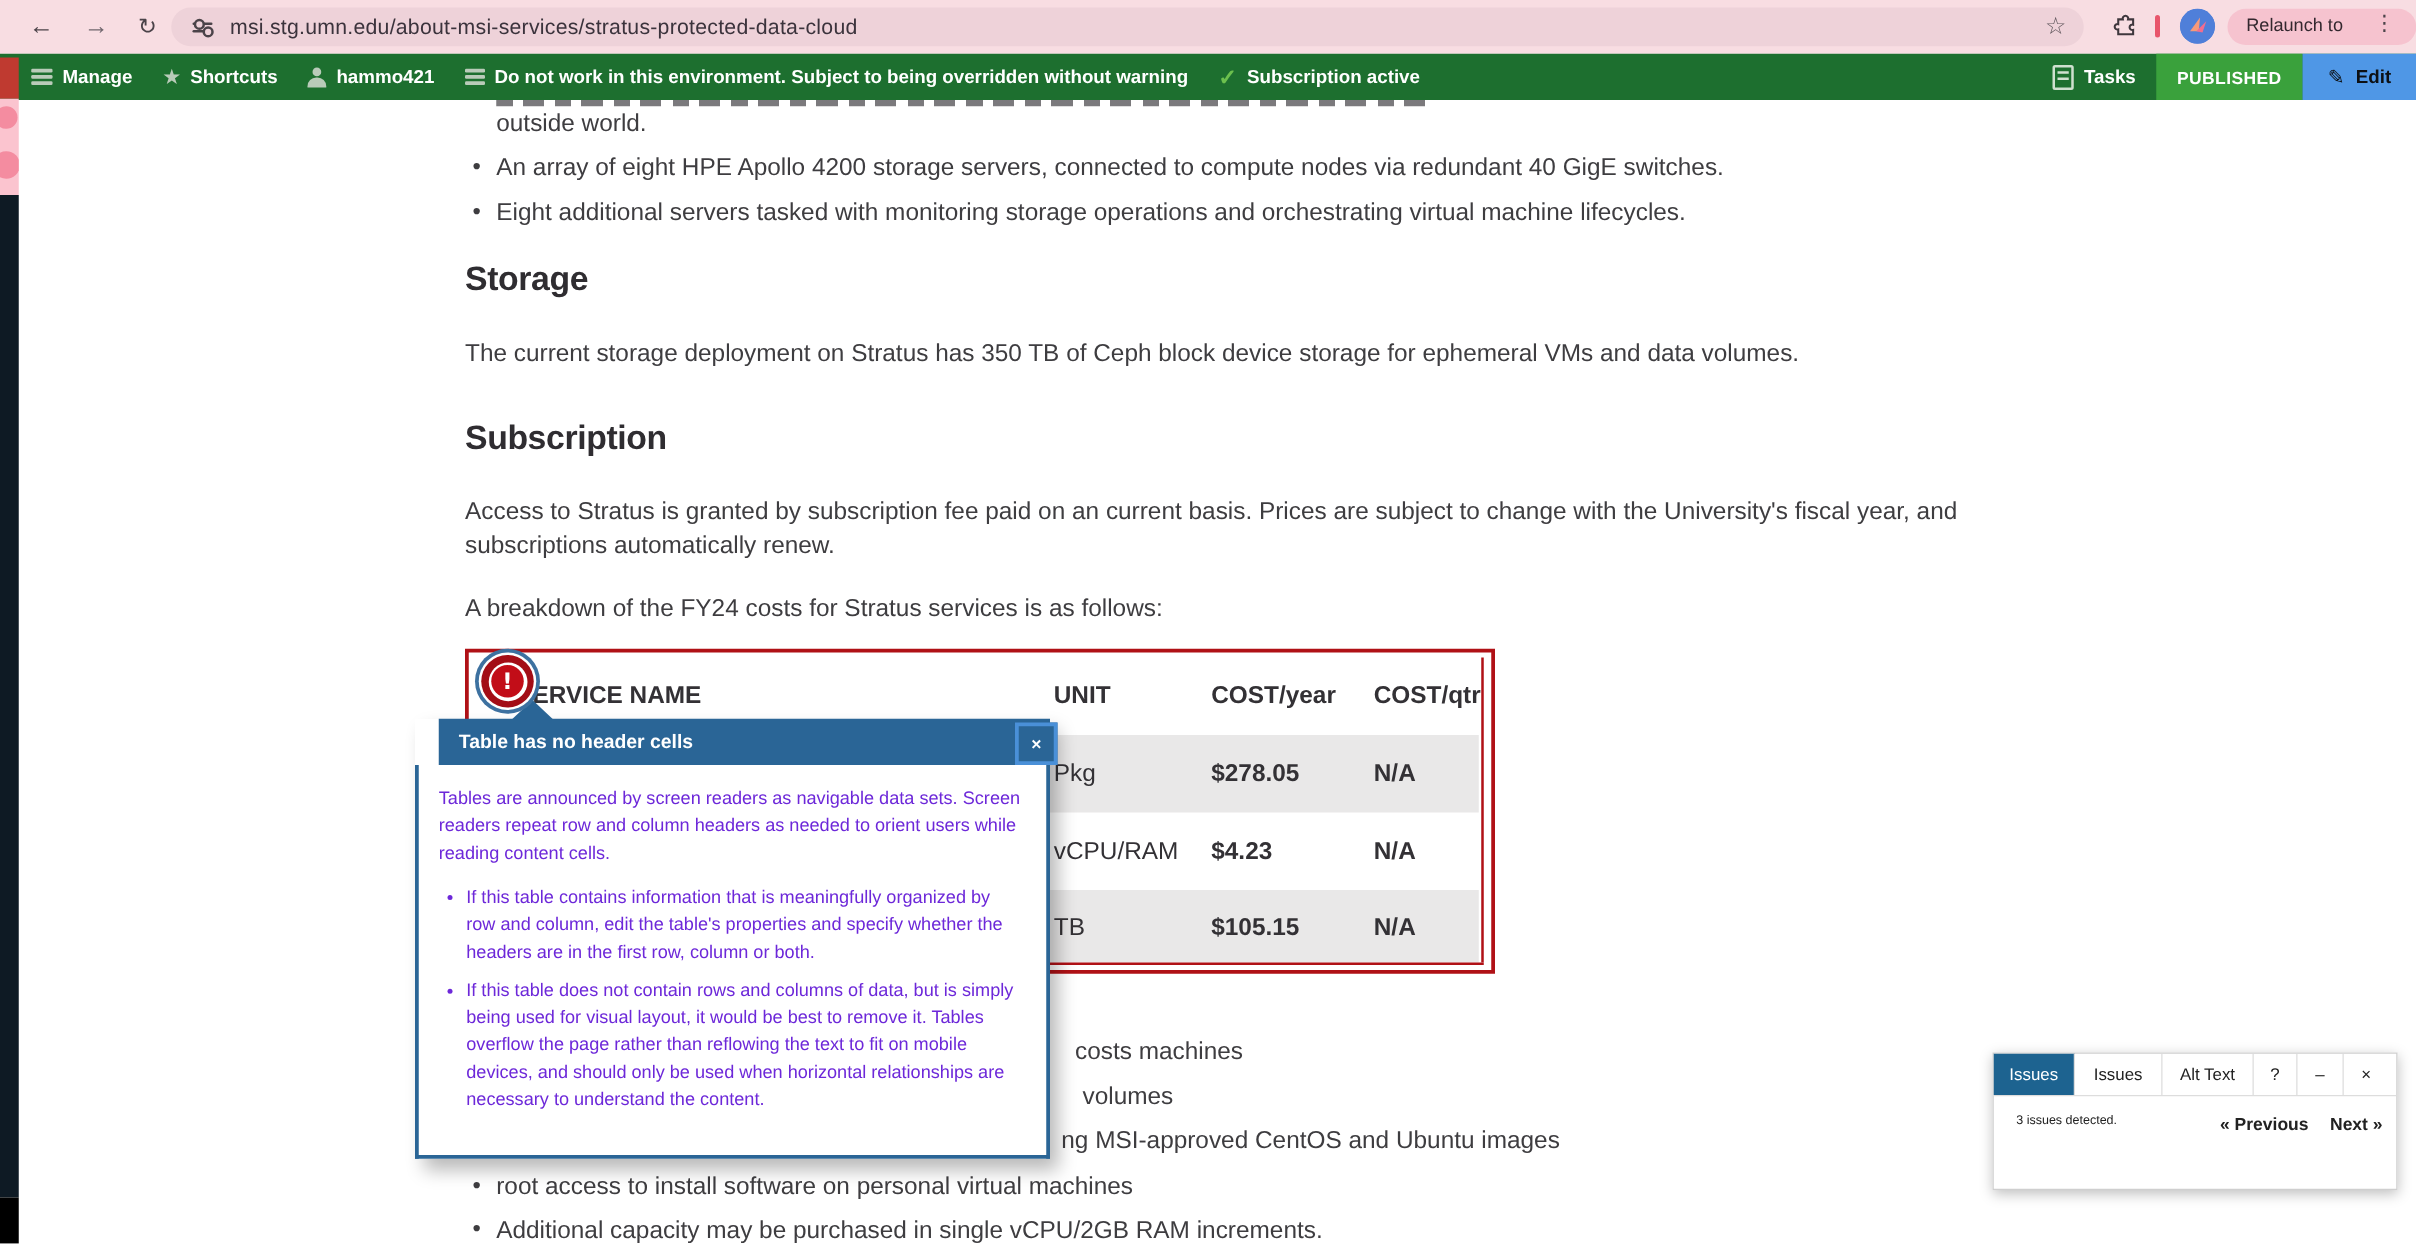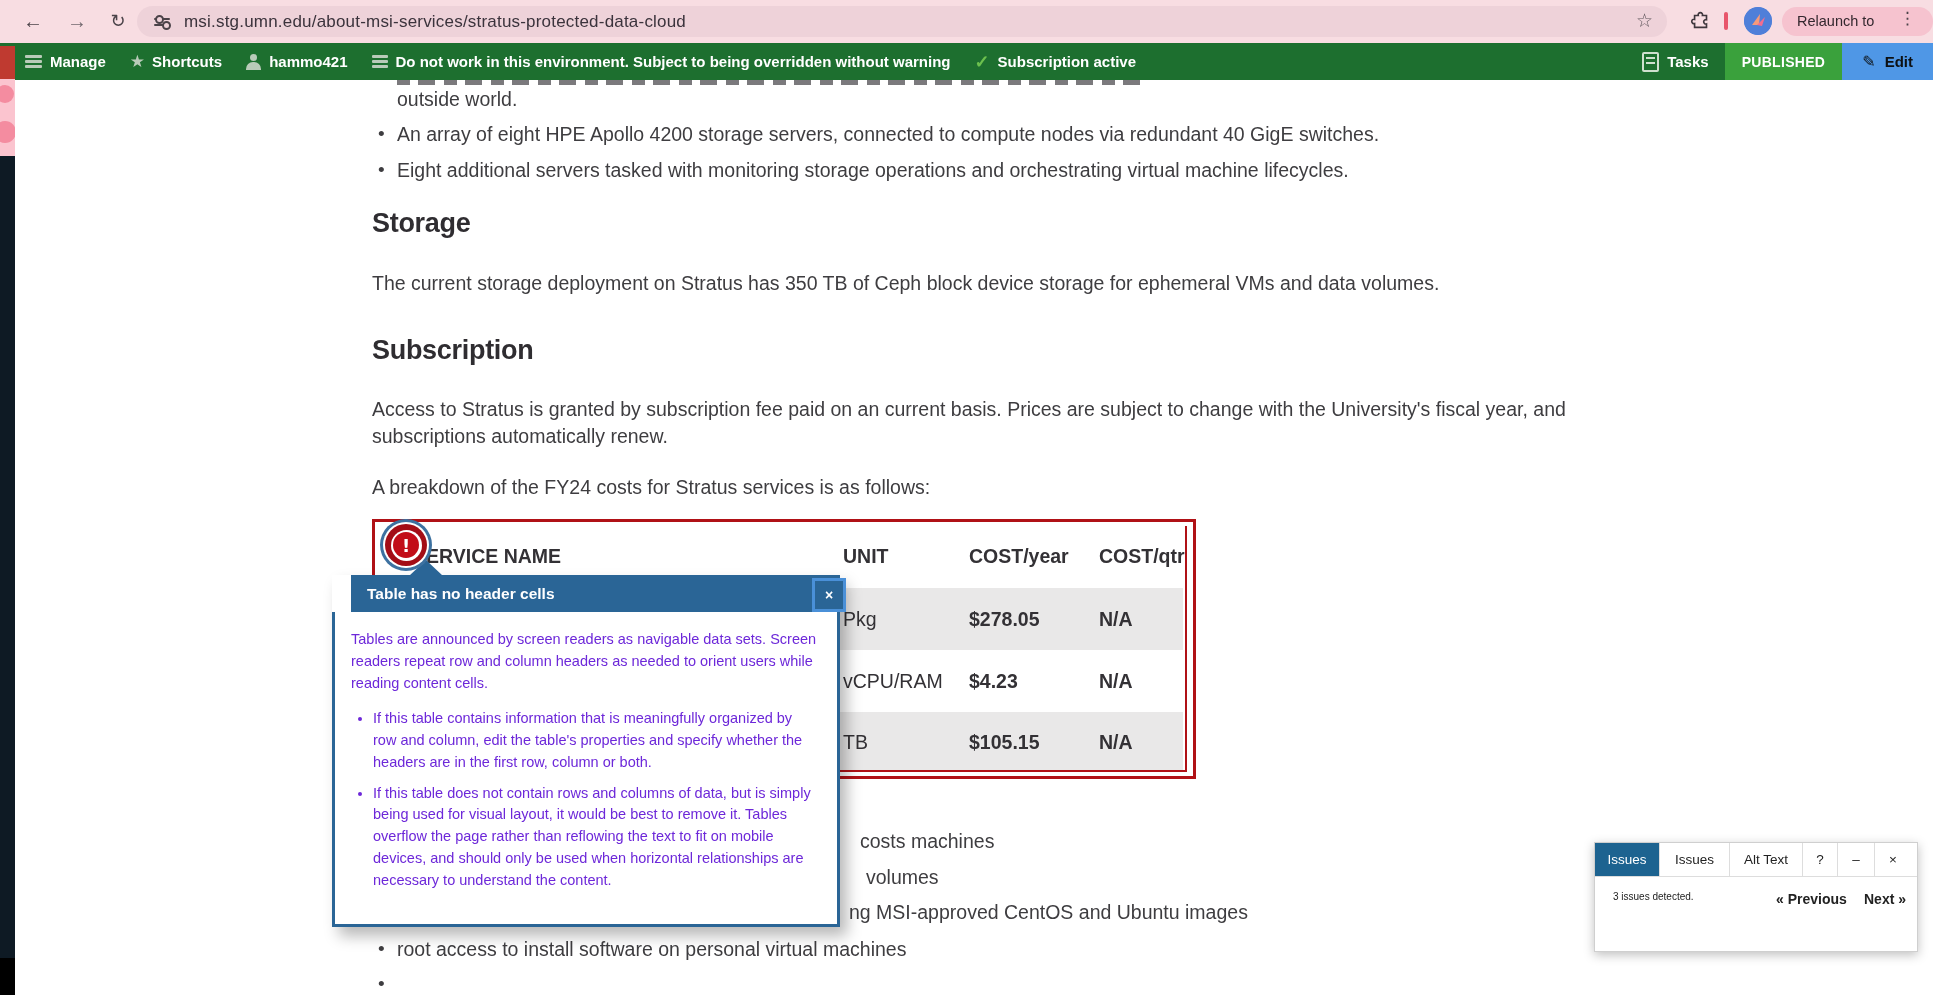--- a/index.html
+++ b/index.html
@@ -291,20 +291,21 @@
     </div>
 
     <div class="frag" style="left:860px;top:750px;">costs machines</div>
     <div class="frag" style="left:866px;top:786px;">volumes</div>
     <div class="frag" style="left:849px;top:821px;">ng MSI-approved CentOS and Ubuntu images</div>
 
     <span class="bullet-dot" style="left:378px;top:858px;">•</span>
     <div class="t-line" style="left:397px;top:858px;">root access to install software on personal virtual machines</div>
 
     <span class="bullet-dot" style="left:378px;top:893px;">•</span>
+    <div class="t-line" style="left:397px;top:893px;">Additional capacity may be purchased in single vCPU/2GB RAM increments.</div>
   </div>
 
   <div class="panel">
     <div class="p-tabs">
       <div class="p-tab active" style="width:65px;">Issues</div>
       <div class="p-tab" style="width:70px;">Issues</div>
       <div class="p-tab" style="width:73px;">Alt Text</div>
       <div class="p-tab" style="width:35px;">?</div>
       <div class="p-tab" style="width:37px;">–</div>
       <div class="p-tab" style="width:36px;border-right:none;">×</div>

